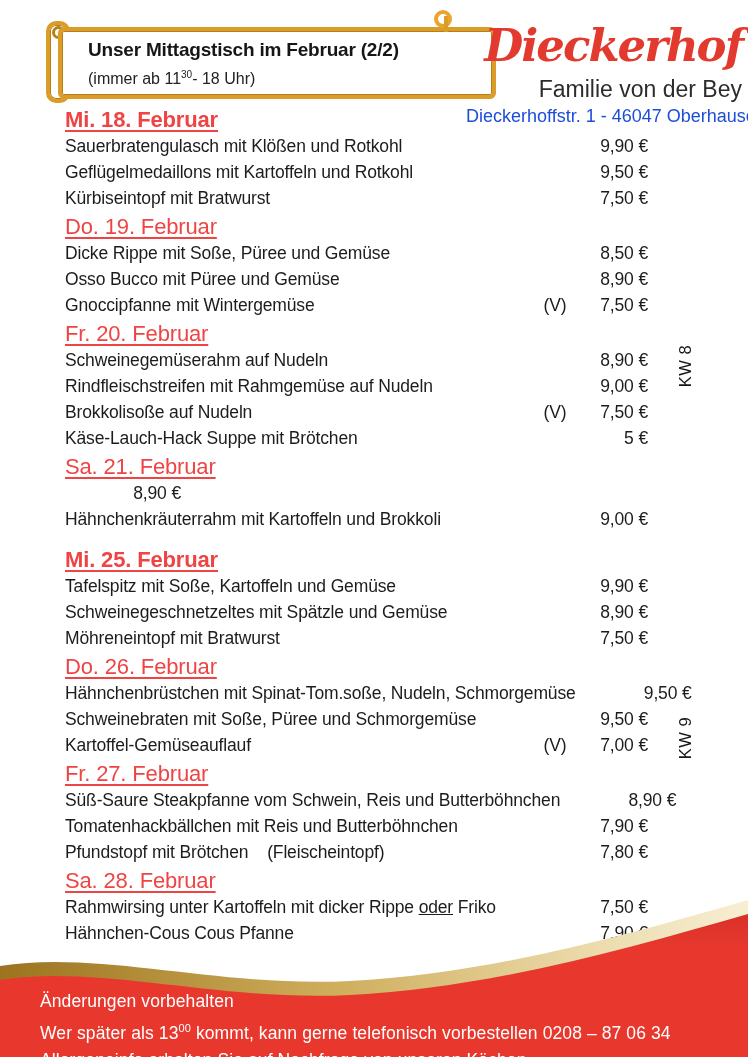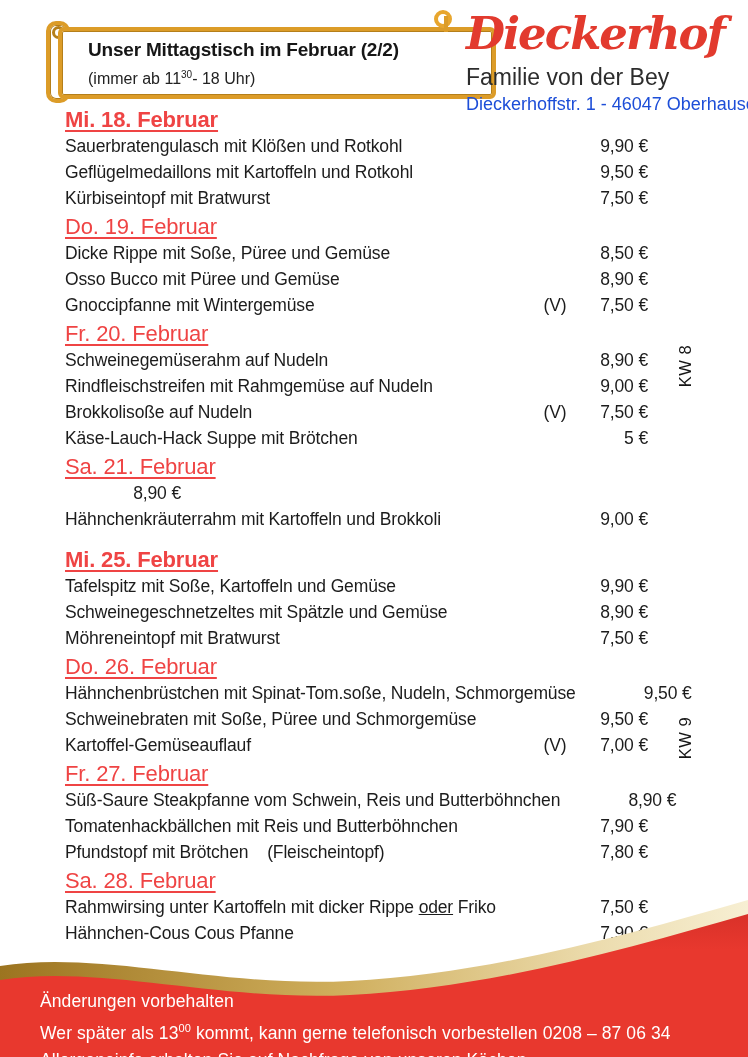--- a/index.html
+++ b/index.html
@@ -36,21 +36,21 @@
   }
   .banner-title{
     font-size:19px;font-weight:bold;color:#161616;letter-spacing:-0.2px;
     line-height:26px;white-space:nowrap;
   }
   .banner-subtitle{
     font-size:16px;color:#222;line-height:24px;white-space:nowrap;
   }
   .banner-subtitle sup{font-size:10px;}
   
-  .logo{position:absolute;left:466px;top:4px;width:276px;text-align:left;}
+  .logo{position:absolute;left:466px;top:16px;width:276px;text-align:right;}
   .logo-name{
     font-family:"DejaVu Serif", serif;font-style:italic;font-weight:bold;
     font-size:45px;line-height:60px;color:var(--logo-red,#e23a2e);
     letter-spacing:-2px;white-space:nowrap;
   }
   .logo-family{
     font-size:23px;color:#2c2c2c;line-height:26px;letter-spacing:0px;
     font-weight:normal;white-space:nowrap;
   }
   .logo-address{

